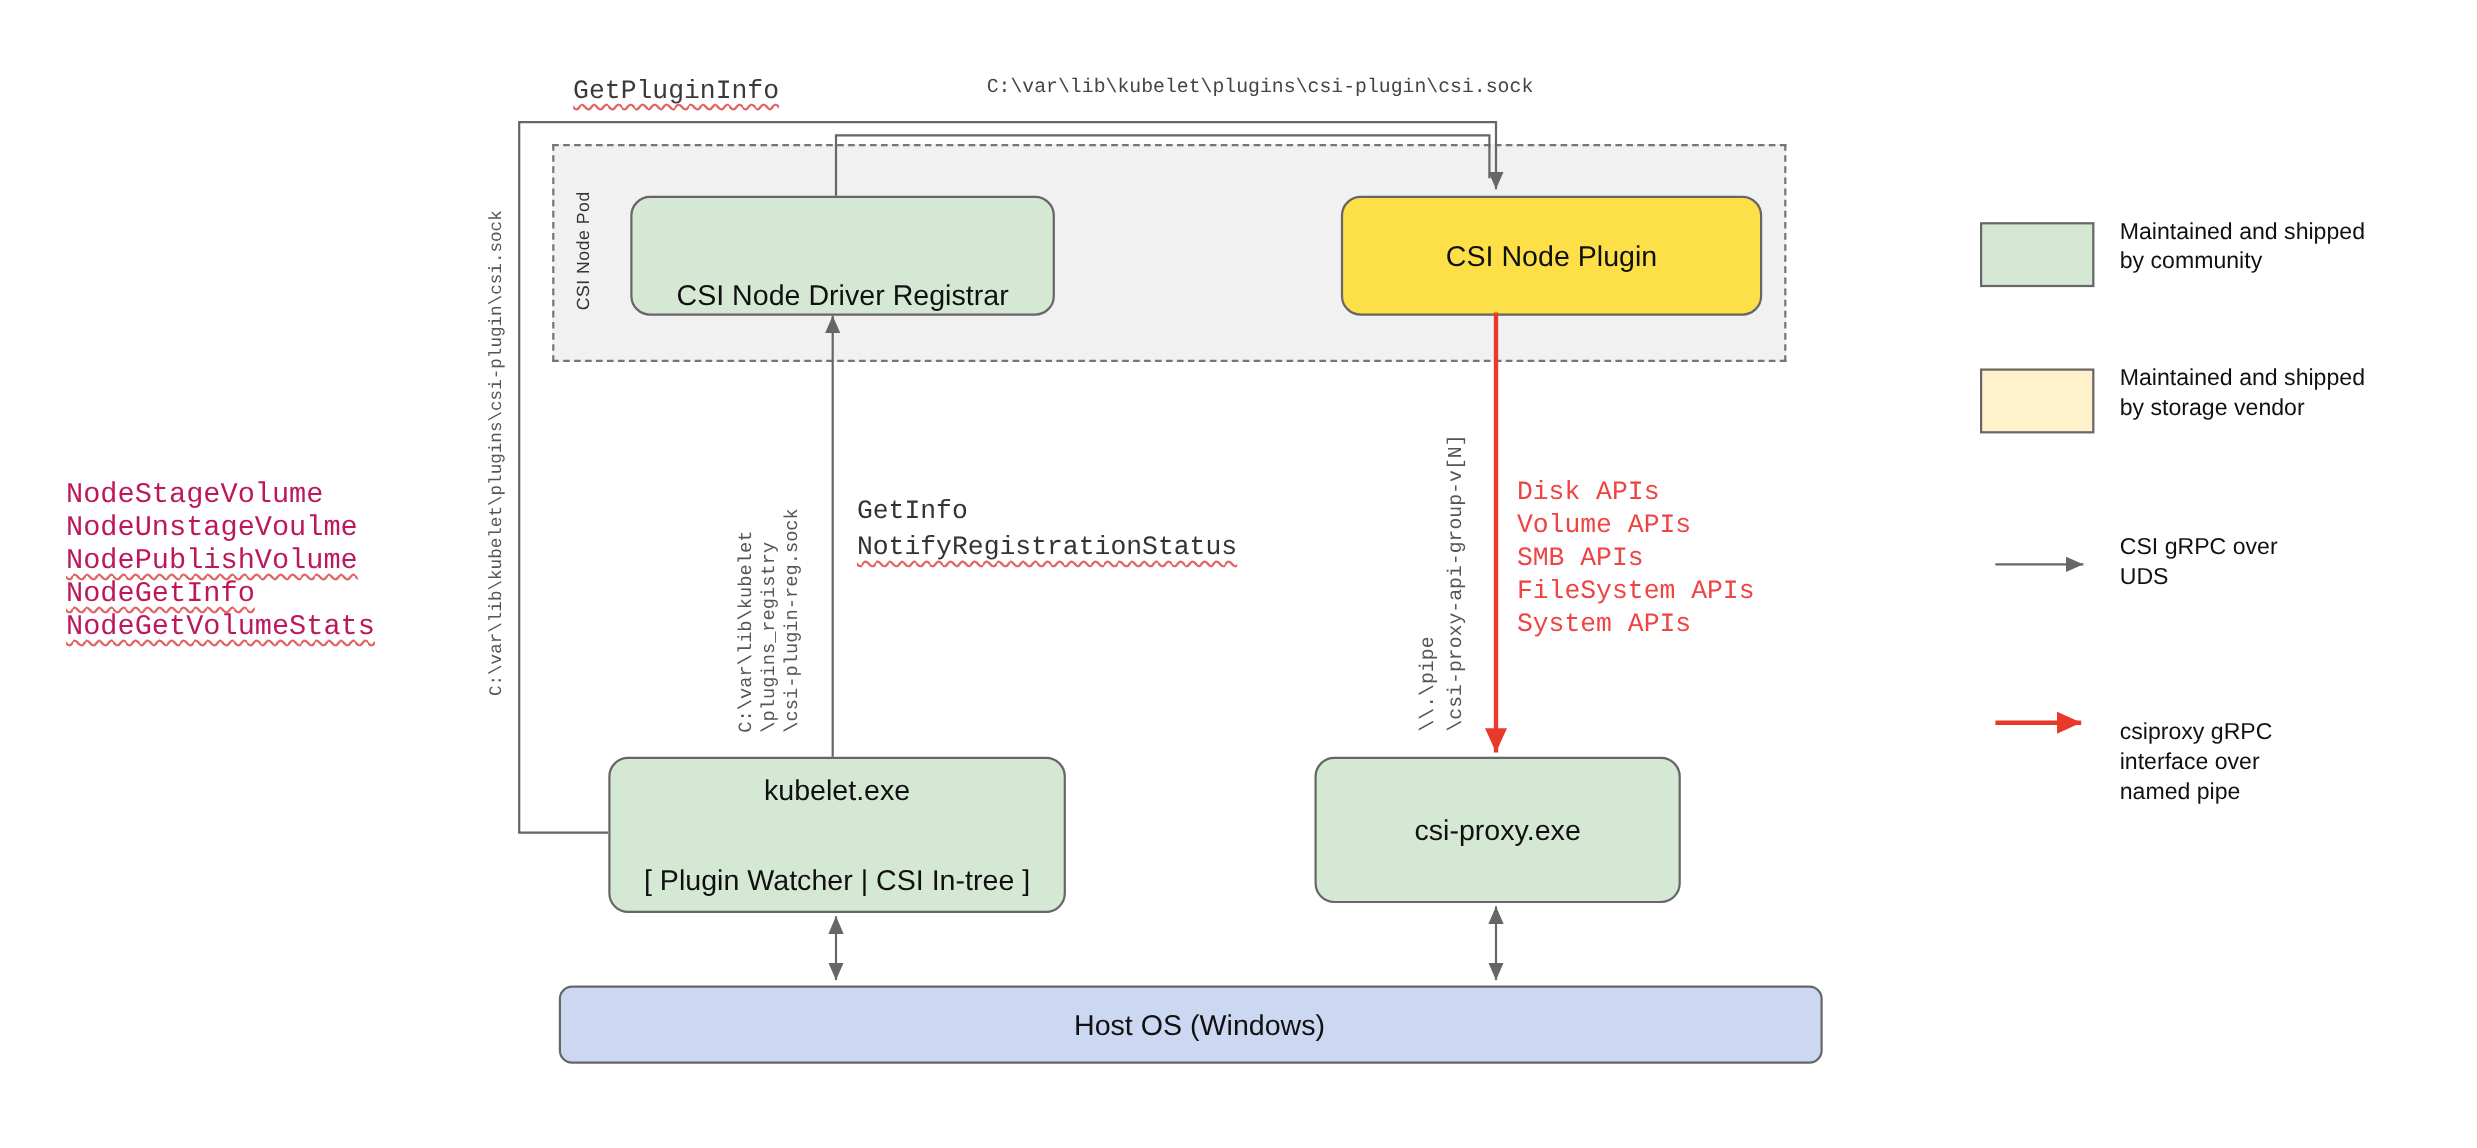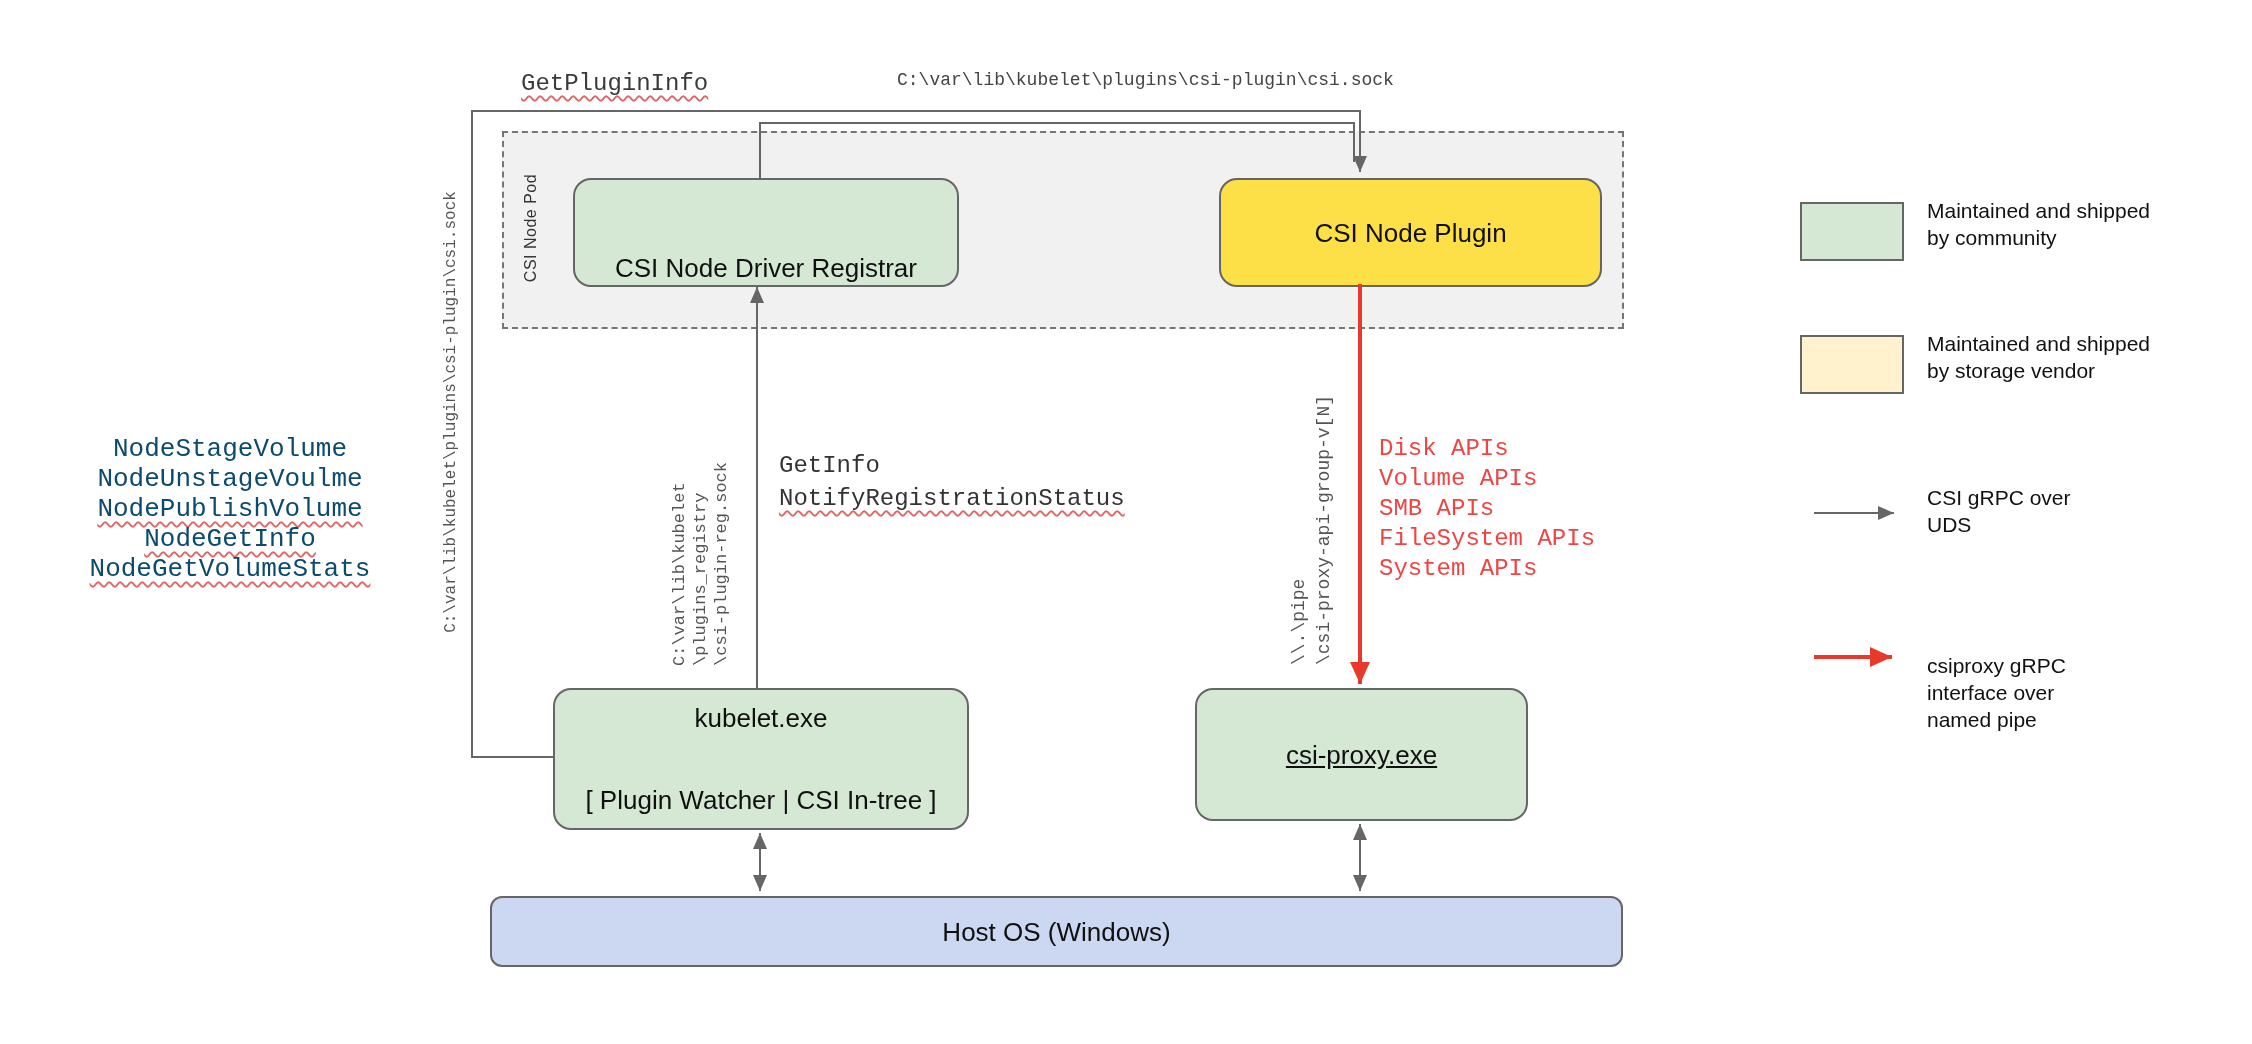--- a/index.html
+++ b/index.html
@@ -35,34 +35,34 @@
 
   <div class="node" style="left:1175px;top:178px;width:379px;height:105px;background:#fde047;margin-left:44px;">
     <span>CSI Node Plugin</span>
   </div>
 
   <div class="node" style="left:553px;top:688px;width:412px;height:138px;background:#d5e8d4;gap:48px;">
     <span>kubelet.exe</span>
     <span>[ Plugin Watcher | CSI In-tree ]</span>
   </div>
 
-  <div class="node" style="left:1195px;top:688px;width:329px;height:129px;background:#d5e8d4;text-decoration:underline;">
+  <div class="node" style="left:1195px;top:688px;width:329px;height:129px;background:#d5e8d4;">
     <span>csi-proxy.exe</span>
   </div>
 
-  <div class="node" style="left:490px;top:896px;width:1129px;height:67px;background:#ccd8f2;border-radius:12px;">
+  <div class="node" style="left:508px;top:896px;width:1129px;height:67px;background:#ccd8f2;border-radius:12px;padding-left:16px;">
     <span>Host OS (Windows)</span>
   </div>
 
   <div class="abs mono sq" style="left:521px;top:70px;font-size:24px;">GetPluginInfo</div>
   <div class="abs mono" style="left:897px;top:70px;font-size:18px;color:#444;">C:\var\lib\kubelet\plugins\csi-plugin\csi.sock</div>
 
   <div class="vtext" style="left:451px;top:412px;font-size:16px;">C:\var\lib\kubelet\plugins\csi-plugin\csi.sock</div>
 
-  <div class="list mono" style="left:60px;top:434px;width:340px;text-align:center;font-size:26px;line-height:30px;color:#0c4a6e;">
+  <div class="list mono" style="left:60px;top:434px;width:340px;text-align:left;font-size:26px;line-height:30px;color:#be185d;">
     <div>NodeStageVolume</div>
     <div>NodeUnstageVoulme</div>
     <div><span class="sq">NodePublishVolume</span></div>
     <div><span class="sq">NodeGetInfo</span></div>
     <div><span class="sq">NodeGetVolumeStats</span></div>
   </div>
 
   <div class="list mono" style="left:779px;top:449px;font-size:24px;line-height:33px;color:#333;">
     <div>GetInfo</div>
     <div>

